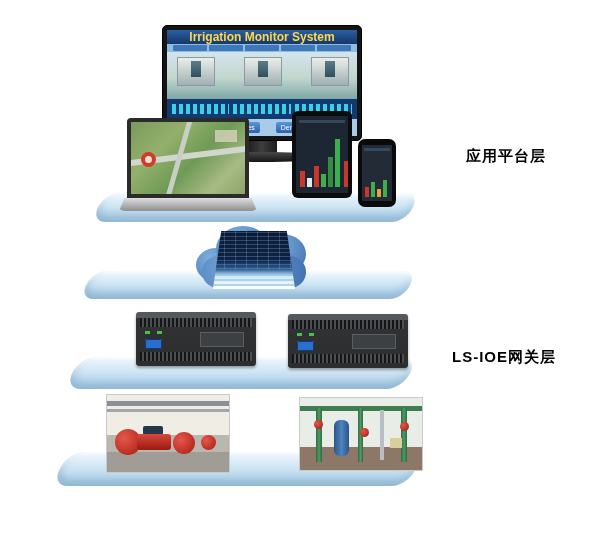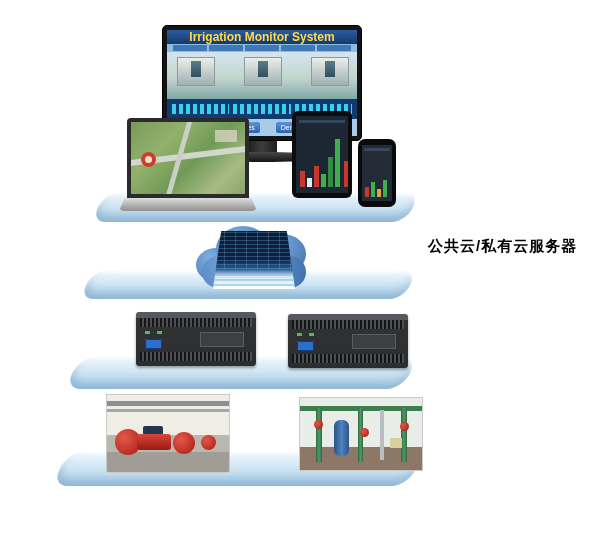--- a/index.html
+++ b/index.html
@@ -274,17 +274,18 @@
     <div class="pr-vpipe vp2"></div>
     <div class="pr-vpipe vp3"></div>
     <div class="pr-silver"></div>
     <div class="pr-tank"></div>
     <div class="pr-valve vl1"></div>
     <div class="pr-valve vl2"></div>
     <div class="pr-valve vl3"></div>
     <div class="pr-box"></div>
   </div>
 
+  <div class="layer-label lab-app">应用平台层</div>
   <div class="layer-label lab-cloud">
-    <div>公共云/私有云服务器</div>
-  </div>
+  </div>
+  <div class="layer-label lab-gw">LS-IOE网关层</div>
 
 </div>
 
 </body></html>

